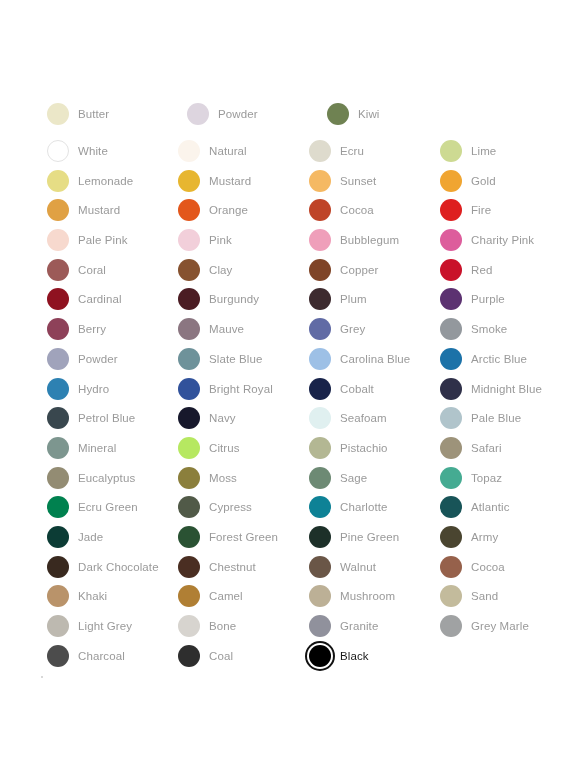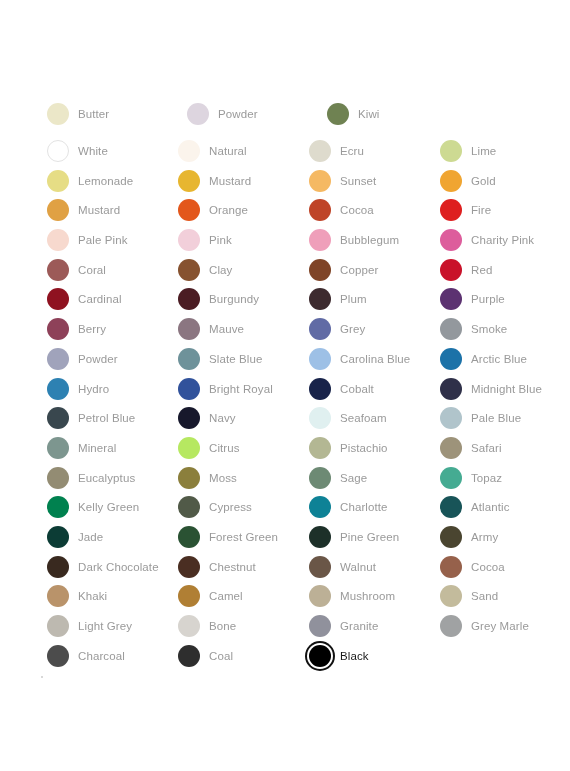--- a/index.html
+++ b/index.html
@@ -443,21 +443,21 @@
             <span class="swatch-dot" style="background: rgb(69, 171, 146);"></span>
           </span>
           <span class="swatch-label">Topaz</span>
         </div>
       </div>
       <div class="swatch-row">
         <div class="swatch-cell">
           <span class="swatch-dot-wrap">
             <span class="swatch-dot" style="background: rgb(0, 129, 79);"></span>
           </span>
-          <span class="swatch-label">Kelly Green</span>
+          <span class="swatch-label">Ecru Green</span>
         </div>
         <div class="swatch-cell">
           <span class="swatch-dot-wrap">
             <span class="swatch-dot" style="background: rgb(81, 90, 72);"></span>
           </span>
           <span class="swatch-label">Cypress</span>
         </div>
         <div class="swatch-cell">
           <span class="swatch-dot-wrap">
             <span class="swatch-dot" style="background: rgb(14, 130, 150);"></span>

